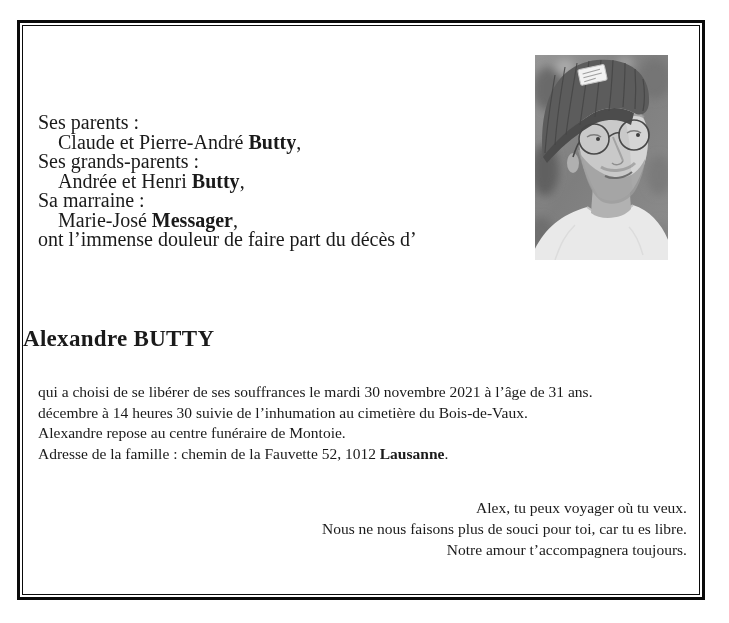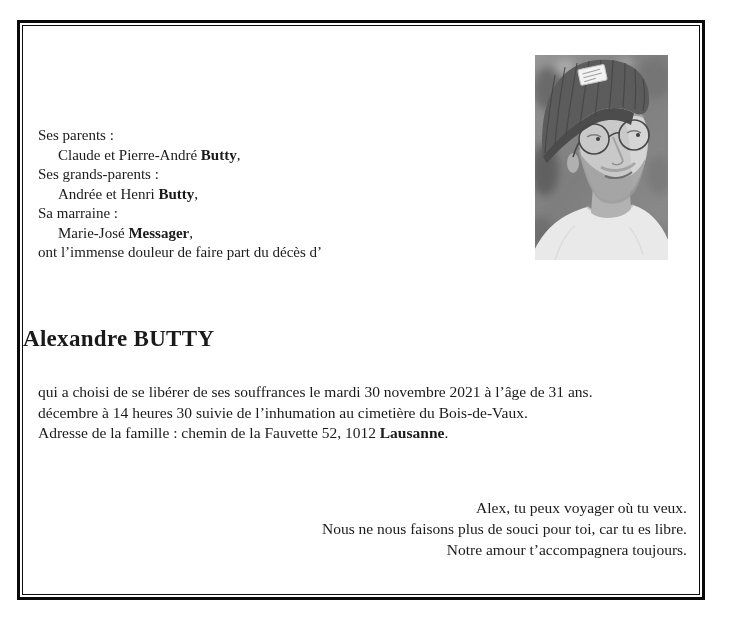--- a/index.html
+++ b/index.html
@@ -23,22 +23,22 @@
     box-sizing: border-box;
     border: 1px solid #0a0a0a;
     position: relative;
   }
   .photo {
     position: absolute; left: 512px; top: 29px;
     width: 133px; height: 205px;
     display: block;
   }
   .family {
-    position: absolute; left: 15px; top: 100px;
-    font-size: 15px; line-height: 19.5px;
+    position: absolute; left: 15px; top: 87px;
+    font-size: 20px; line-height: 19.5px;
     white-space: nowrap;
   }
   .family .indent { padding-left: 20px; }
   .name {
     position: absolute; left: 0; right: 0; top: 300px;
     text-align: left;
     font-size: 23px; font-weight: bold;
     letter-spacing: 0.3px;
   }
   .details {
@@ -150,20 +150,21 @@
       <div><span>Sa marraine :</span></div>
       <div class="indent"><span>Marie-José </span><span class="bd">Messager</span><span>,</span></div>
       <div><span>ont l’immense douleur de faire part du décès d’</span></div>
     </div>
 
     <div class="name">Alexandre BUTTY</div>
 
     <div class="details">
       <div><span>qui a choisi de se libérer de ses souffrances le mardi 30 novembre 2021 à l’âge de 31 ans.</span></div>
       <div><span>décembre à 14 heures 30 suivie de l’inhumation au cimetière du Bois-de-Vaux.</span></div>
+      <div><span>Alexandre repose au centre funéraire de Montoie.</span></div>
       <div><span>Adresse de la famille : chemin de la Fauvette 52, 1012 </span><span class="bd">Lausanne</span><span>.</span></div>
     </div>
 
     <div class="epitaph">
       <div>Alex, tu peux voyager où tu veux.</div>
       <div>Nous ne nous faisons plus de souci pour toi, car tu es libre.</div>
       <div>Notre amour t’accompagnera toujours.</div>
     </div>
 
   </div>

